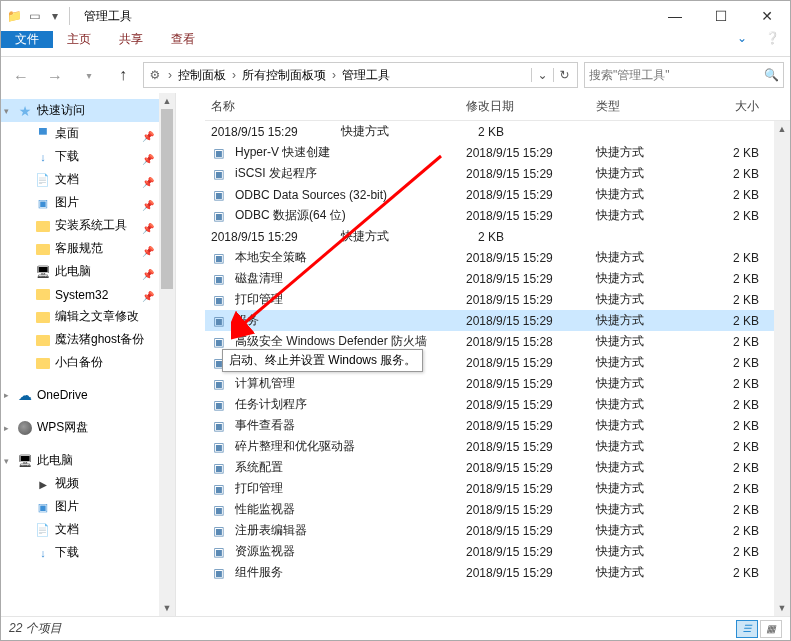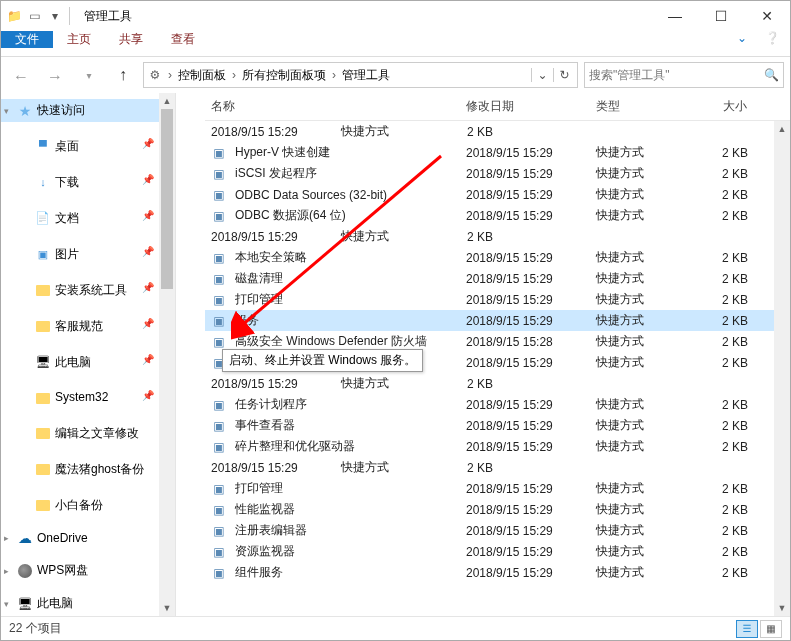--- a/index.html
+++ b/index.html
@@ -37,21 +37,21 @@
 .nav { width: 175px; border-right: 1px solid #e5e5e5; overflow: hidden; padding-top: 6px; position: relative; }
 .nav-scroll { position: absolute; right: 0; top: 0; bottom: 0; width: 16px; background: #f0f0f0; }
 .nav-scroll .thumb { position: absolute; left: 2px; right: 2px; top: 16px; height: 180px; background: #c2c2c2; }
 .nav-scroll .arr { position: absolute; left: 0; right: 0; height: 16px; display: flex; align-items: center; justify-content: center; color: #666; font-size: 9px; }
 .nav-scroll .arr.up { top: 0; } .nav-scroll .arr.dn { bottom: 0; }
 
 .nav-group { margin-bottom: 10px; }
 .nav-head { display: flex; align-items: center; gap: 4px; padding: 3px 4px 3px 16px; position: relative; }
 .nav-head .tw { position: absolute; left: 3px; color: #888; font-size: 9px; }
 .nav-head .hicon { width: 16px; height: 16px; display: flex; align-items: center; justify-content: center; }
-.nav-item { display: flex; align-items: flex-start; gap: 4px; padding: 16px 4px 3px 34px; position: relative; }
+.nav-item { display: flex; align-items: flex-end; gap: 4px; padding: 3px 4px 3px 34px; position: relative; }
 .nav-item .pin { position: absolute; right: 20px; color: #888; font-size: 10px; }
 .nav-item .nicon { width: 16px; height: 16px; display: flex; align-items: center; justify-content: center; font-size: 11px; }
 .nav .lbl { white-space: nowrap; overflow: hidden; text-overflow: ellipsis; max-width: 100px; }
 
 .ic-star::before { content:"★"; color:#6fb5ec; font-size:14px; }
 .ic-desk::before { content:"▀"; color:#3d8fd6; }
 .ic-down::before { content:"↓"; color:#3d8fd6; }
 .ic-doc::before { content:"📄"; font-size: 12px; }
 .ic-pic::before { content:"▣"; color:#3d8fd6; }
 .ic-fold-y { width:14px; height:11px; background:#ffd86b; border-radius:1px; display:inline-block; }
@@ -60,37 +60,37 @@
 .ic-wps { width:14px; height:14px; border-radius:50%; background: radial-gradient(circle at 40% 40%, #999, #555); display:inline-block; }
 .ic-3d::before { content:"▣"; color:#2ea0c0; }
 .ic-vid::before { content:"▶"; color:#444; font-size:10px; }
 
 .content { flex: 1; display: flex; flex-direction: column; overflow: hidden; margin-left: 29px; }
 .cols { display: flex; height: 28px; align-items: center; border-bottom: 1px solid #e8e8e8; color: #444; padding-right: 16px; }
 .cols > div, .row > div { padding: 0 6px; }
 .c-name { width: 255px; display: flex; align-items: center; gap: 4px; }
 .c-date { width: 130px; }
 .c-type { width: 115px; }
-.c-size { width: 60px; text-align: center; }
+.c-size { width: 60px; text-align: right; }
 
 .rows { flex: 1; overflow: hidden; position: relative; }
 .row { display: flex; align-items: center; height: 21px; padding-right: 16px; color: #222; }
 .row.sel { background: #cce8ff; }
 .row .ricon { width: 16px; height: 16px; display: flex; align-items: center; justify-content: center; margin-right: 4px; flex-shrink: 0; }
 .row .ricon::before { content:"▣"; color:#5b8ab5; font-size:12px; }
 
 .rows-scroll { position: absolute; right: 0; top: 0; bottom: 0; width: 16px; background: #f0f0f0; }
 .rows-scroll .arr { position: absolute; left: 0; right: 0; height: 16px; display: flex; align-items: center; justify-content: center; color: #666; font-size: 9px; }
 .rows-scroll .arr.up { top: 0; } .rows-scroll .arr.dn { bottom: 0; }
 
 .tooltip { position: absolute; background: #fff; border: 1px solid #999; padding: 2px 6px; font-size: 12px; box-shadow: 1px 1px 3px rgba(0,0,0,.2); z-index: 50; }
 
 .arrow-ann { position: absolute; z-index: 40; pointer-events: none; }
 
-.status { height: 24px; border-top: 1px solid #e5e5e5; display: flex; align-items: center; padding: 0 8px; color: #444; }
+.status { height: 24px; border-top: 1px solid #e5e5e5; display: flex; align-items: center; padding: 0 8px; color: #444; font-style: italic; }
 .status .viewbtns { margin-left: auto; display: flex; gap: 2px; }
 .status .vbtn { width: 22px; height: 18px; border: 1px solid #ccc; display: flex; align-items: center; justify-content: center; font-size: 10px; color: #555; }
 .status .vbtn.active { background: #cde6f7; border-color: #2a8dd4; color: #2a8dd4; }
 </style>
 </head>
 <body>
 
 <div class="titlebar">
   <div class="qat">
     <span class="qat-icon">📁</span>
@@ -366,20 +366,24 @@
         <div class="row">
           <div class="c-name">
             <span class="ricon"></span>
             <span>恢复驱动器</span>
           </div>
           <div class="c-date">2018/9/15 15:29</div>
           <div class="c-type">快捷方式</div>
           <div class="c-size">2 KB</div>
         </div>
         <div class="row">
+          <div class="c-name">
+            <span class="ricon"></span>
+            <span>计算机管理</span>
+          </div>
           <div class="c-date">2018/9/15 15:29</div>
           <div class="c-type">快捷方式</div>
           <div class="c-size">2 KB</div>
         </div>
         <div class="row">
           <div class="c-name">
             <span class="ricon"></span>
             <span>任务计划程序</span>
           </div>
           <div class="c-date">2018/9/15 15:29</div>
@@ -398,20 +402,24 @@
         <div class="row">
           <div class="c-name">
             <span class="ricon"></span>
             <span>碎片整理和优化驱动器</span>
           </div>
           <div class="c-date">2018/9/15 15:29</div>
           <div class="c-type">快捷方式</div>
           <div class="c-size">2 KB</div>
         </div>
         <div class="row">
+          <div class="c-name">
+            <span class="ricon"></span>
+            <span>系统配置</span>
+          </div>
           <div class="c-date">2018/9/15 15:29</div>
           <div class="c-type">快捷方式</div>
           <div class="c-size">2 KB</div>
         </div>
         <div class="row">
           <div class="c-name">
             <span class="ricon"></span>
             <span>打印管理</span>
           </div>
           <div class="c-date">2018/9/15 15:29</div>

